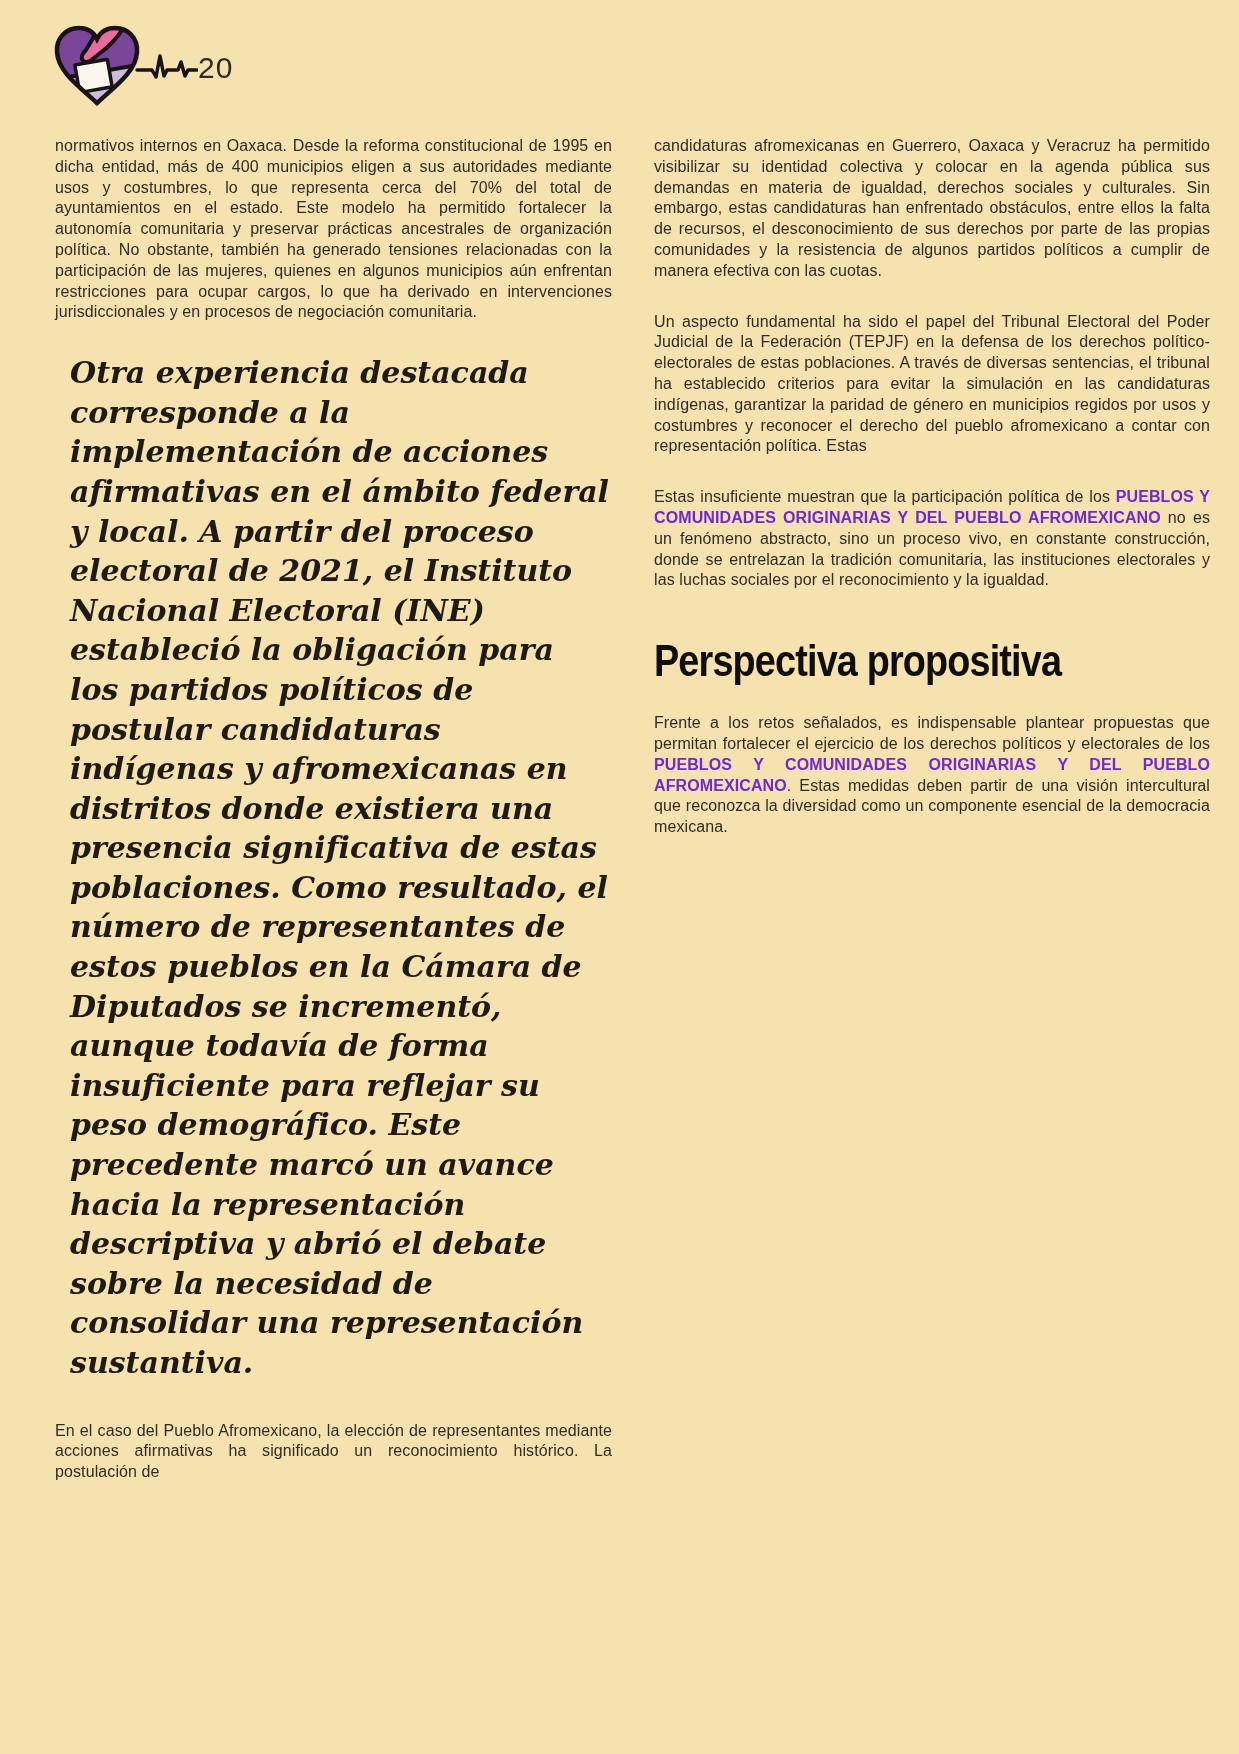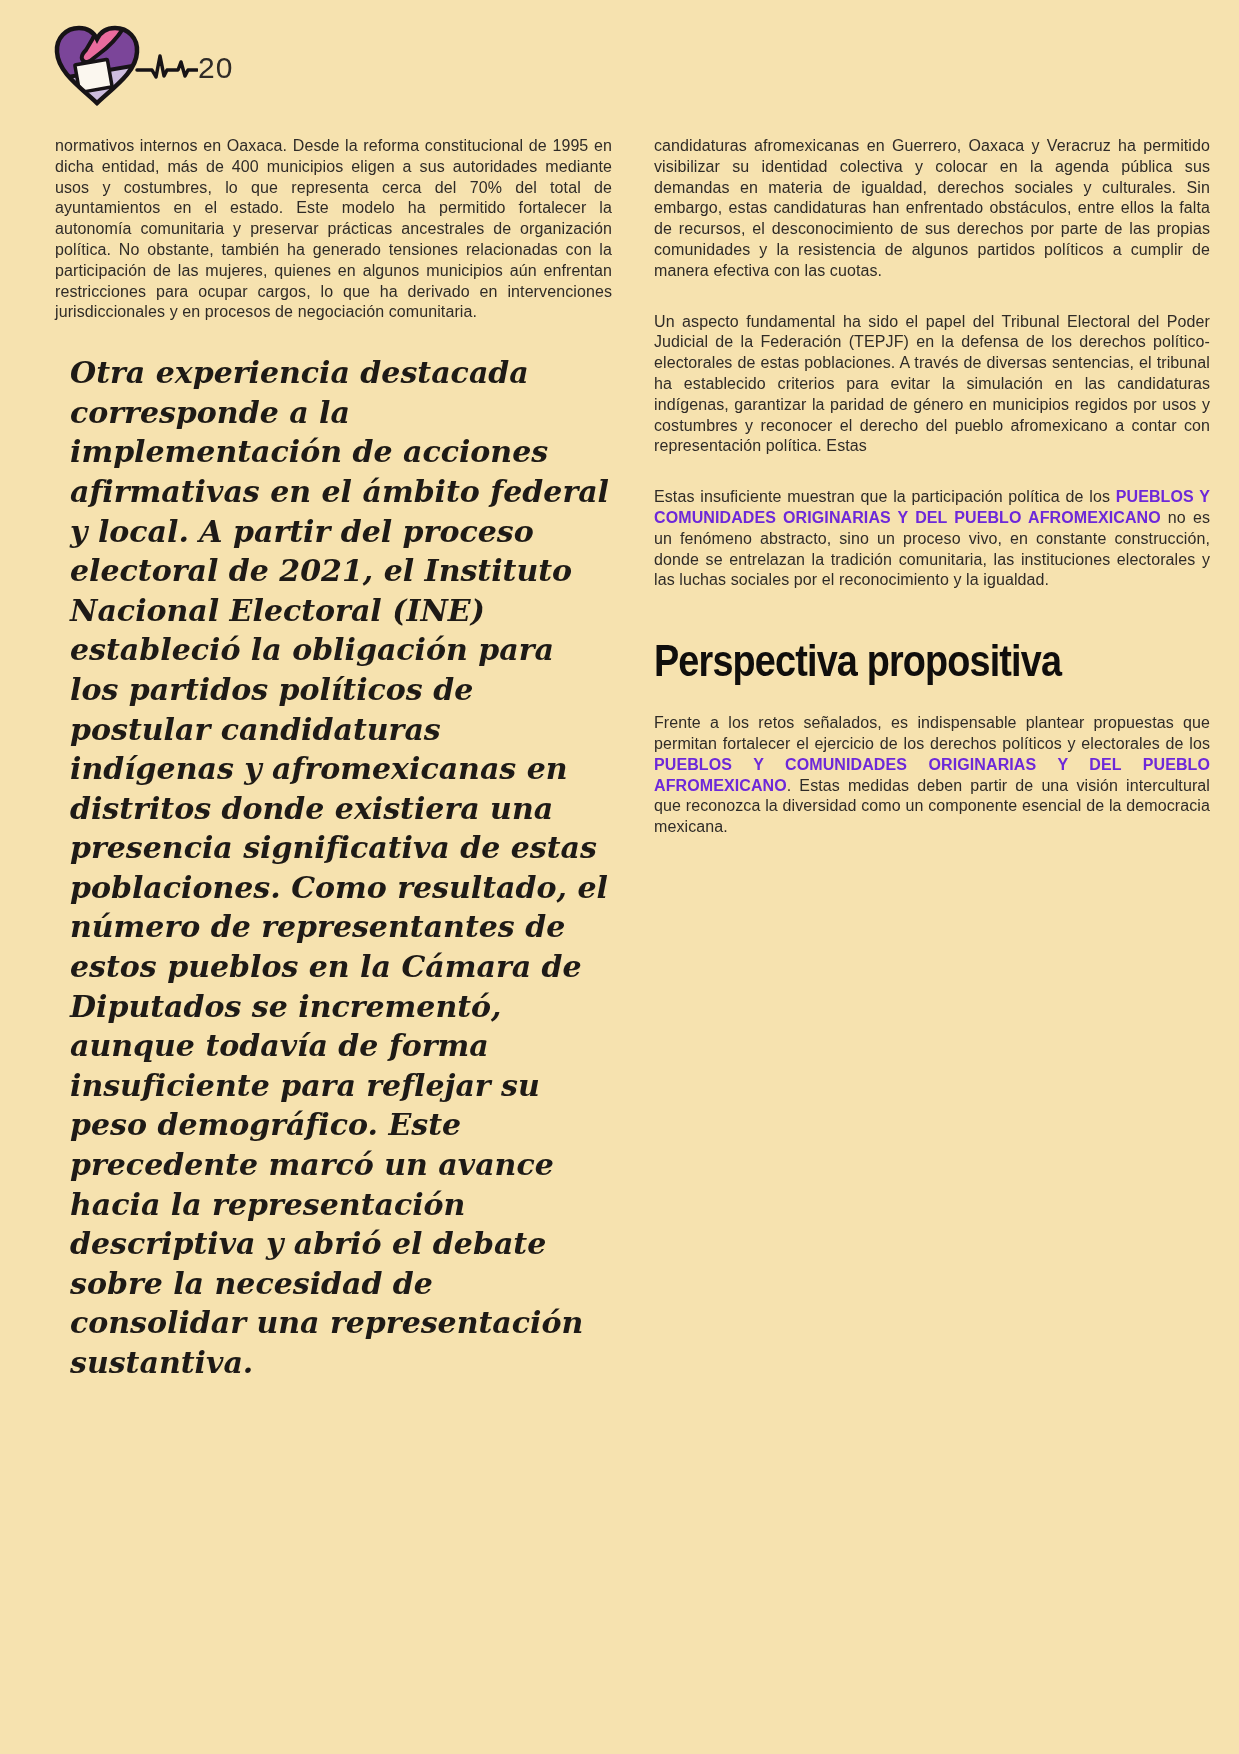--- a/index.html
+++ b/index.html
@@ -68,20 +68,21 @@
       <path d="M47 83 C30 67,8 52,7 32 C6 18,16 8,29 8 C38 8,44 13,47 19 C50 13,56 8,65 8 C78 8,88 18,87 32 C86 52,64 67,47 83 Z" fill="none" stroke="#171316" stroke-width="4.5"></path>
       <polyline points="87,50 102,50 106,57 110,36 114,56 117,50 128,50 131,42 135,56 138,50 147,50" fill="none" stroke="#171316" stroke-width="3.5" stroke-linecap="round" stroke-linejoin="round"></polyline>
     </svg>
   </span>
   <span class="page-number">20</span>
 </header>
 
 <section class="col col-left">
   <p class="body">normativos internos en Oaxaca. Desde la reforma constitucional de 1995 en dicha entidad, más de 400 municipios eligen a sus autoridades mediante usos y costumbres, lo que representa cerca del 70% del total de ayuntamientos en el estado. Este modelo ha permitido fortalecer la autonomía comunitaria y preservar prácticas ancestrales de organización política. No obstante, también ha generado tensiones relacionadas con la participación de las mujeres, quienes en algunos municipios aún enfrentan restricciones para ocupar cargos, lo que ha derivado en intervenciones jurisdiccionales y en procesos de negociación comunitaria.</p>
   <p class="pullquote">Otra experiencia destacada corresponde a la implementación de acciones afirmativas en el ámbito federal y local. A partir del proceso electoral de 2021, el Instituto Nacional Electoral (INE) estableció la obligación para los partidos políticos de postular candidaturas indígenas y afromexicanas en distritos donde existiera una presencia significativa de estas poblaciones. Como resultado, el número de representantes de estos pueblos en la Cámara de Diputados se incrementó, aunque todavía de forma insuficiente para reflejar su peso demográfico. Este precedente marcó un avance hacia la representación descriptiva y abrió el debate sobre la necesidad de consolidar una representación sustantiva.</p>
+  <p class="body">En el caso del Pueblo Afromexicano, la elección de representantes mediante acciones afirmativas ha significado un reconocimiento histórico. La postulación de</p>
 </section>
 
 <section class="col col-right">
   <p class="body">candidaturas afromexicanas en Guerrero, Oaxaca y Veracruz ha permitido visibilizar su identidad colectiva y colocar en la agenda pública sus demandas en materia de igualdad, derechos sociales y culturales. Sin embargo, estas candidaturas han enfrentado obstáculos, entre ellos la falta de recursos, el desconocimiento de sus derechos por parte de las propias comunidades y la resistencia de algunos partidos políticos a cumplir de manera efectiva con las cuotas.</p>
   <p class="body">Un aspecto fundamental ha sido el papel del Tribunal Electoral del Poder Judicial de la Federación (TEPJF) en la defensa de los derechos político-electorales de estas poblaciones. A través de diversas sentencias, el tribunal ha establecido criterios para evitar la simulación en las candidaturas indígenas, garantizar la paridad de género en municipios regidos por usos y costumbres y reconocer el derecho del pueblo afromexicano a contar con representación política. Estas</p>
   <p class="body"><span>Estas insuficiente muestran que la participación política de los </span><b>PUEBLOS Y COMUNIDADES ORIGINARIAS Y DEL PUEBLO AFROMEXICANO</b><span> no es un fenómeno abstracto, sino un proceso vivo, en constante construcción, donde se entrelazan la tradición comunitaria, las instituciones electorales y las luchas sociales por el reconocimiento y la igualdad.</span></p>
   <h2 class="section-heading">Perspectiva propositiva</h2>
   <p class="body"><span>Frente a los retos señalados, es indispensable plantear propuestas que permitan fortalecer el ejercicio de los derechos políticos y electorales de los </span><b>PUEBLOS Y COMUNIDADES ORIGINARIAS Y DEL PUEBLO AFROMEXICANO</b><span>. Estas medidas deben partir de una visión intercultural que reconozca la diversidad como un componente esencial de la democracia mexicana.</span></p>
 </section>
 

